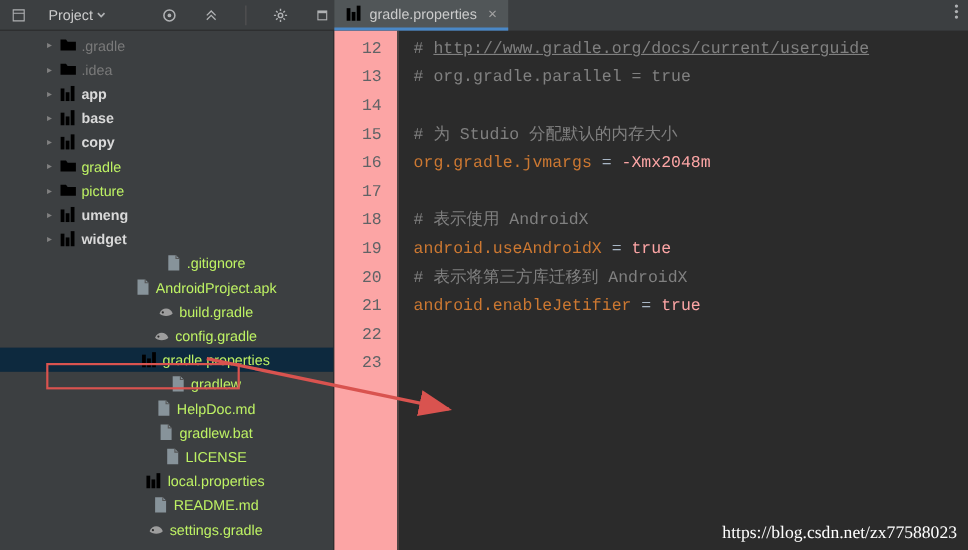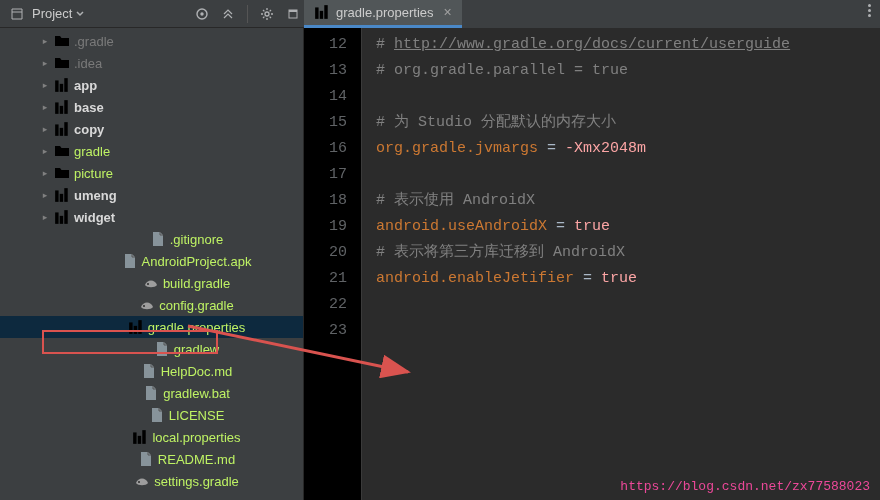--- a/index.html
+++ b/index.html
@@ -18,21 +18,21 @@
   align-items: center;
   border-bottom: 1px solid #282828;
   background: #3c3f41;
 }
 .proj-header {
   width: 304px;
   height: 28px;
   display: flex;
   align-items: center;
   padding-left: 6px;
-  gap: 4px;
+  gap: 16px;
 }
 .proj-header .title {
   display: flex;
   align-items: center;
   gap: 4px;
   font-weight: 500;
   color: #cccccc;
 }
 .proj-header .spacer { flex: 1; }
 .tool-btn {
@@ -108,21 +108,21 @@
 .editor {
   flex: 1;
   background: #2b2b2b;
   display: flex;
   font-family: Consolas, "Courier New", monospace;
   font-size: 15px;
   position: relative;
 }
 .gutter {
   width: 58px;
-  background: #000000;
+  background: #fca5a5;
   color: #606366;
   text-align: right;
   padding: 4px 14px 0 0;
   border-right: 1px solid #3a3a3a;
 }
 .gutter div { height: 26px; line-height: 26px; }
 .code {
   padding: 4px 0 0 14px;
   color: #a9b7c6;
 }
@@ -135,23 +135,23 @@
 .caret {
   display: inline-block;
   width: 1px; height: 18px;
   background: #bbbbbb;
   vertical-align: middle;
   margin-left: 1px;
 }
 .watermark {
   position: absolute;
   right: 10px; bottom: 6px;
-  color: #ec4899;
-  font-size: 13px;
-  font-family: Liberation Mono, monospace;
+  color: #ffffff;
+  font-size: 16px;
+  font-family: Liberation Serif, serif;
 }
 .arrow-svg {
   position: absolute;
   pointer-events: none;
 }
 .ellipsis-v {
   display: inline-flex; flex-direction: column; gap: 2px;
 }
 .ellipsis-v span {
   width: 3px; height: 3px; background: #afb1b3; border-radius: 50%;

